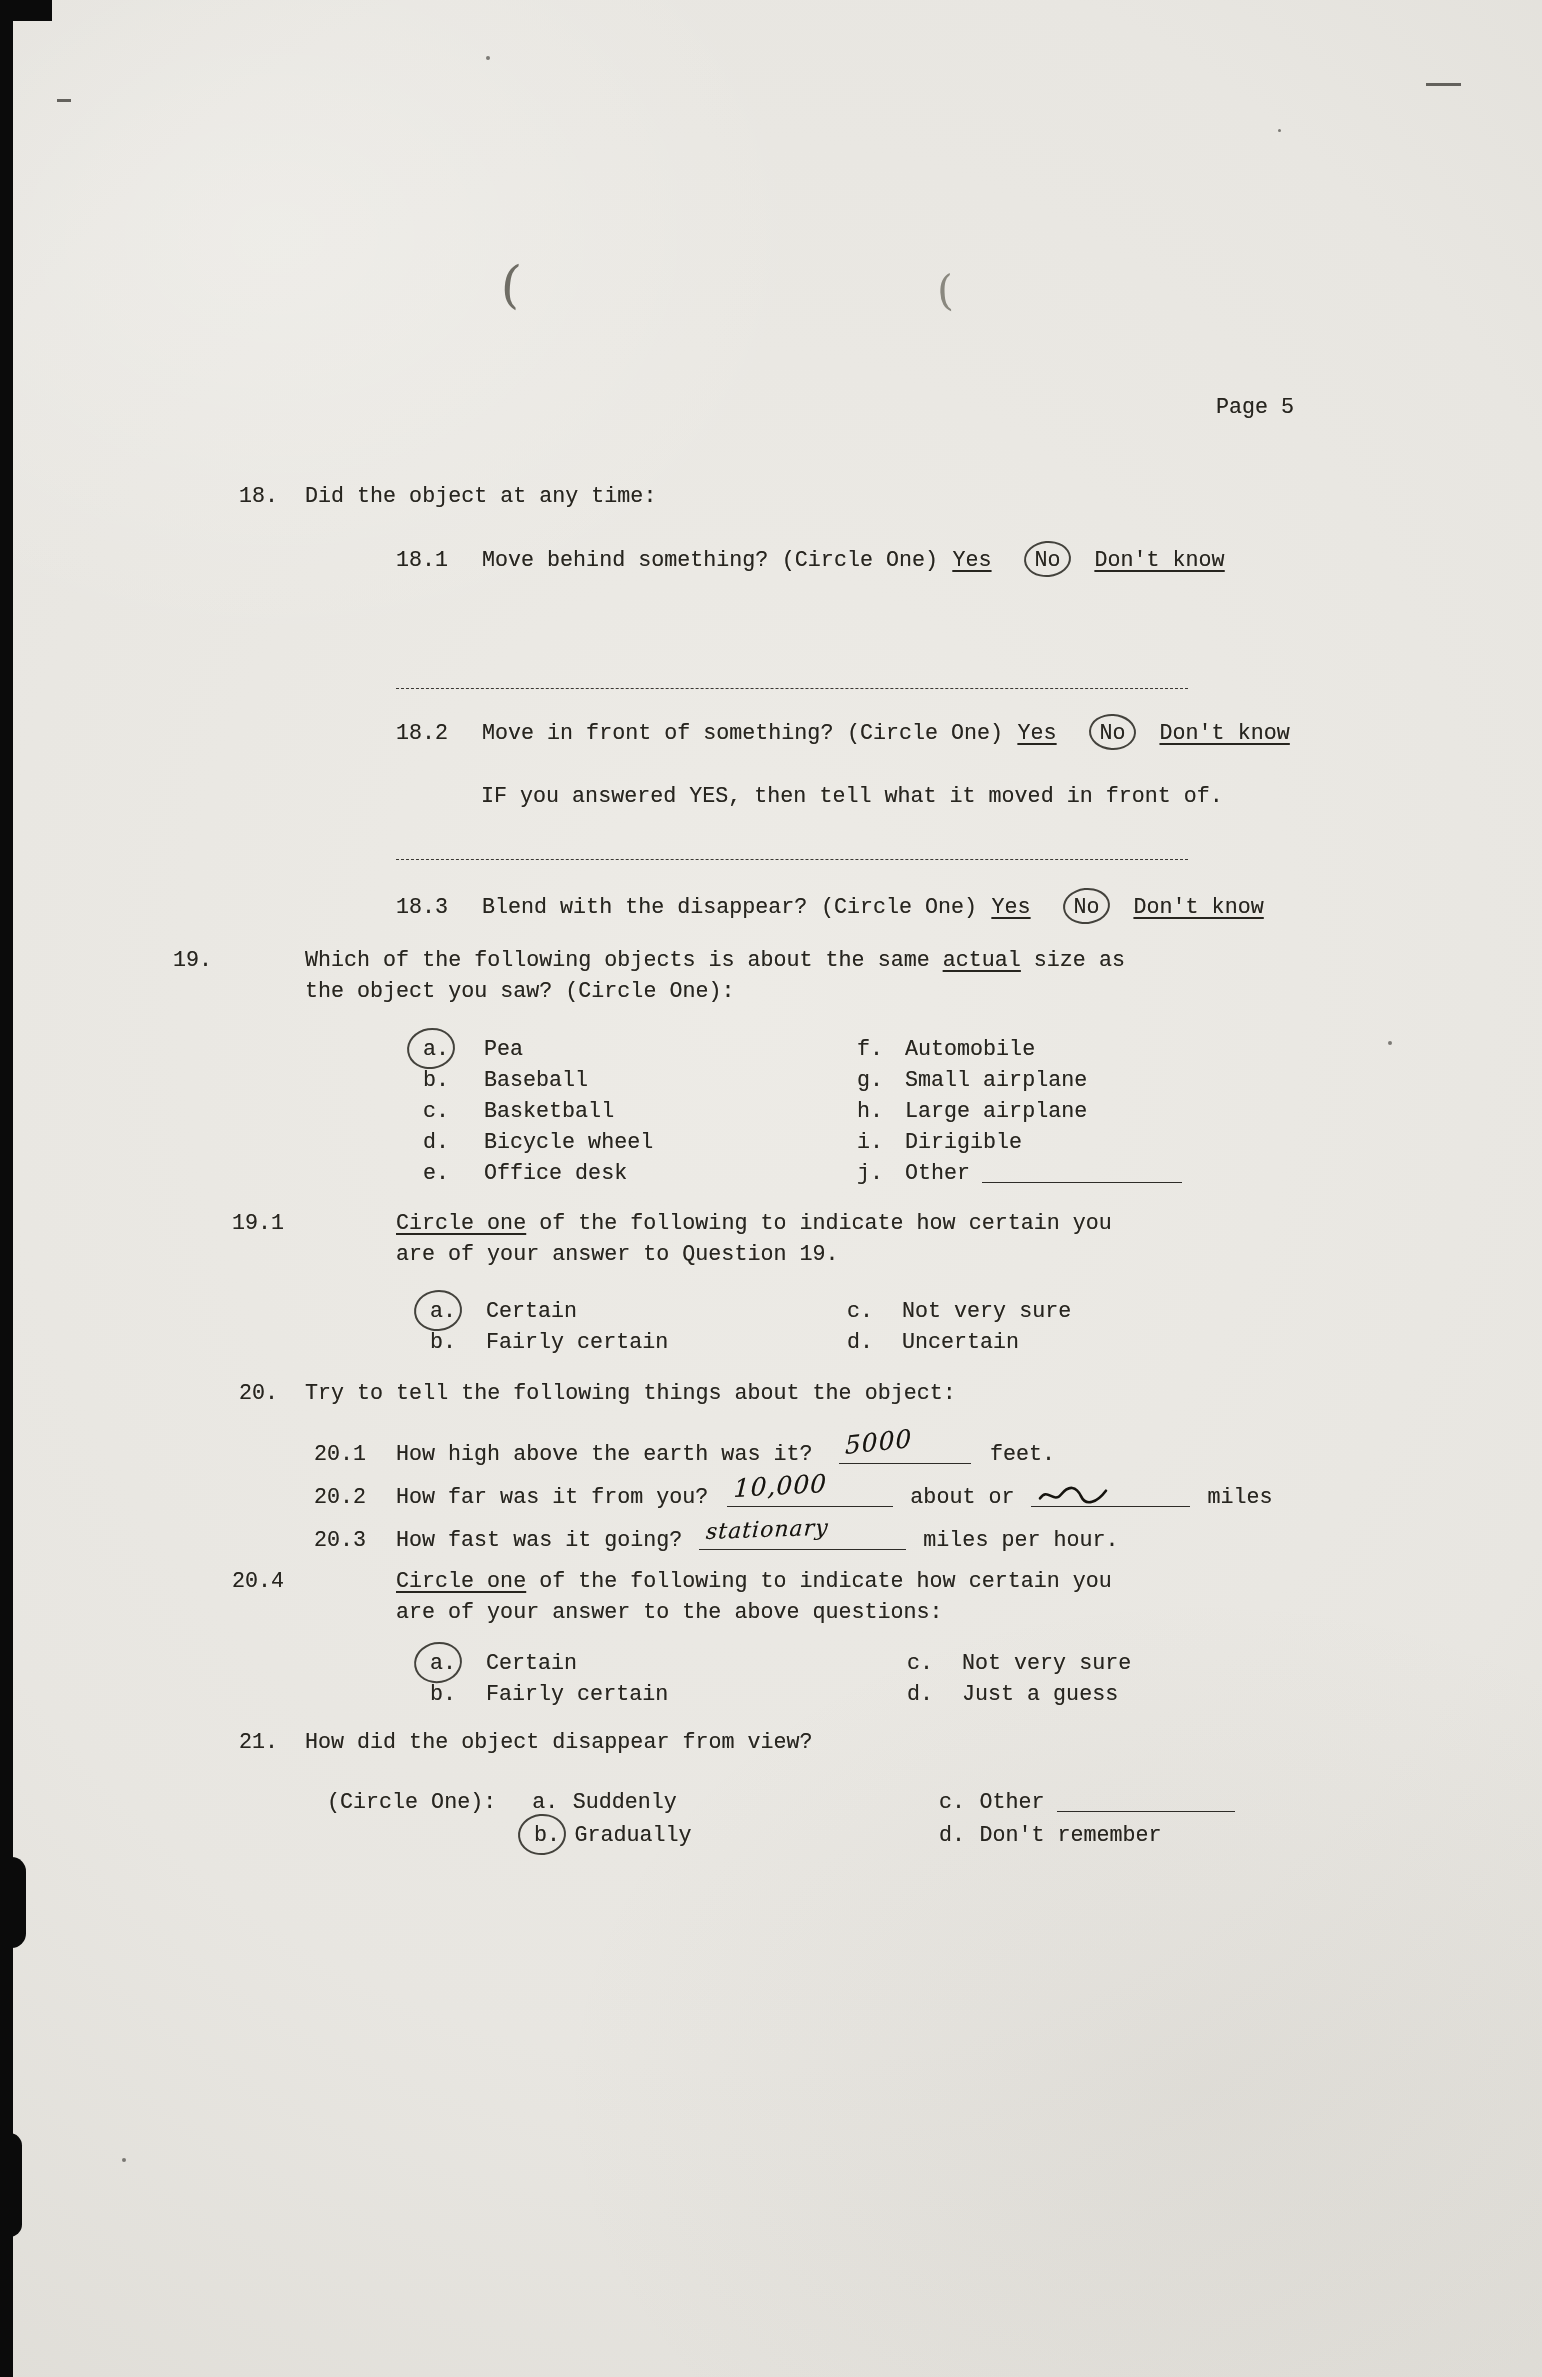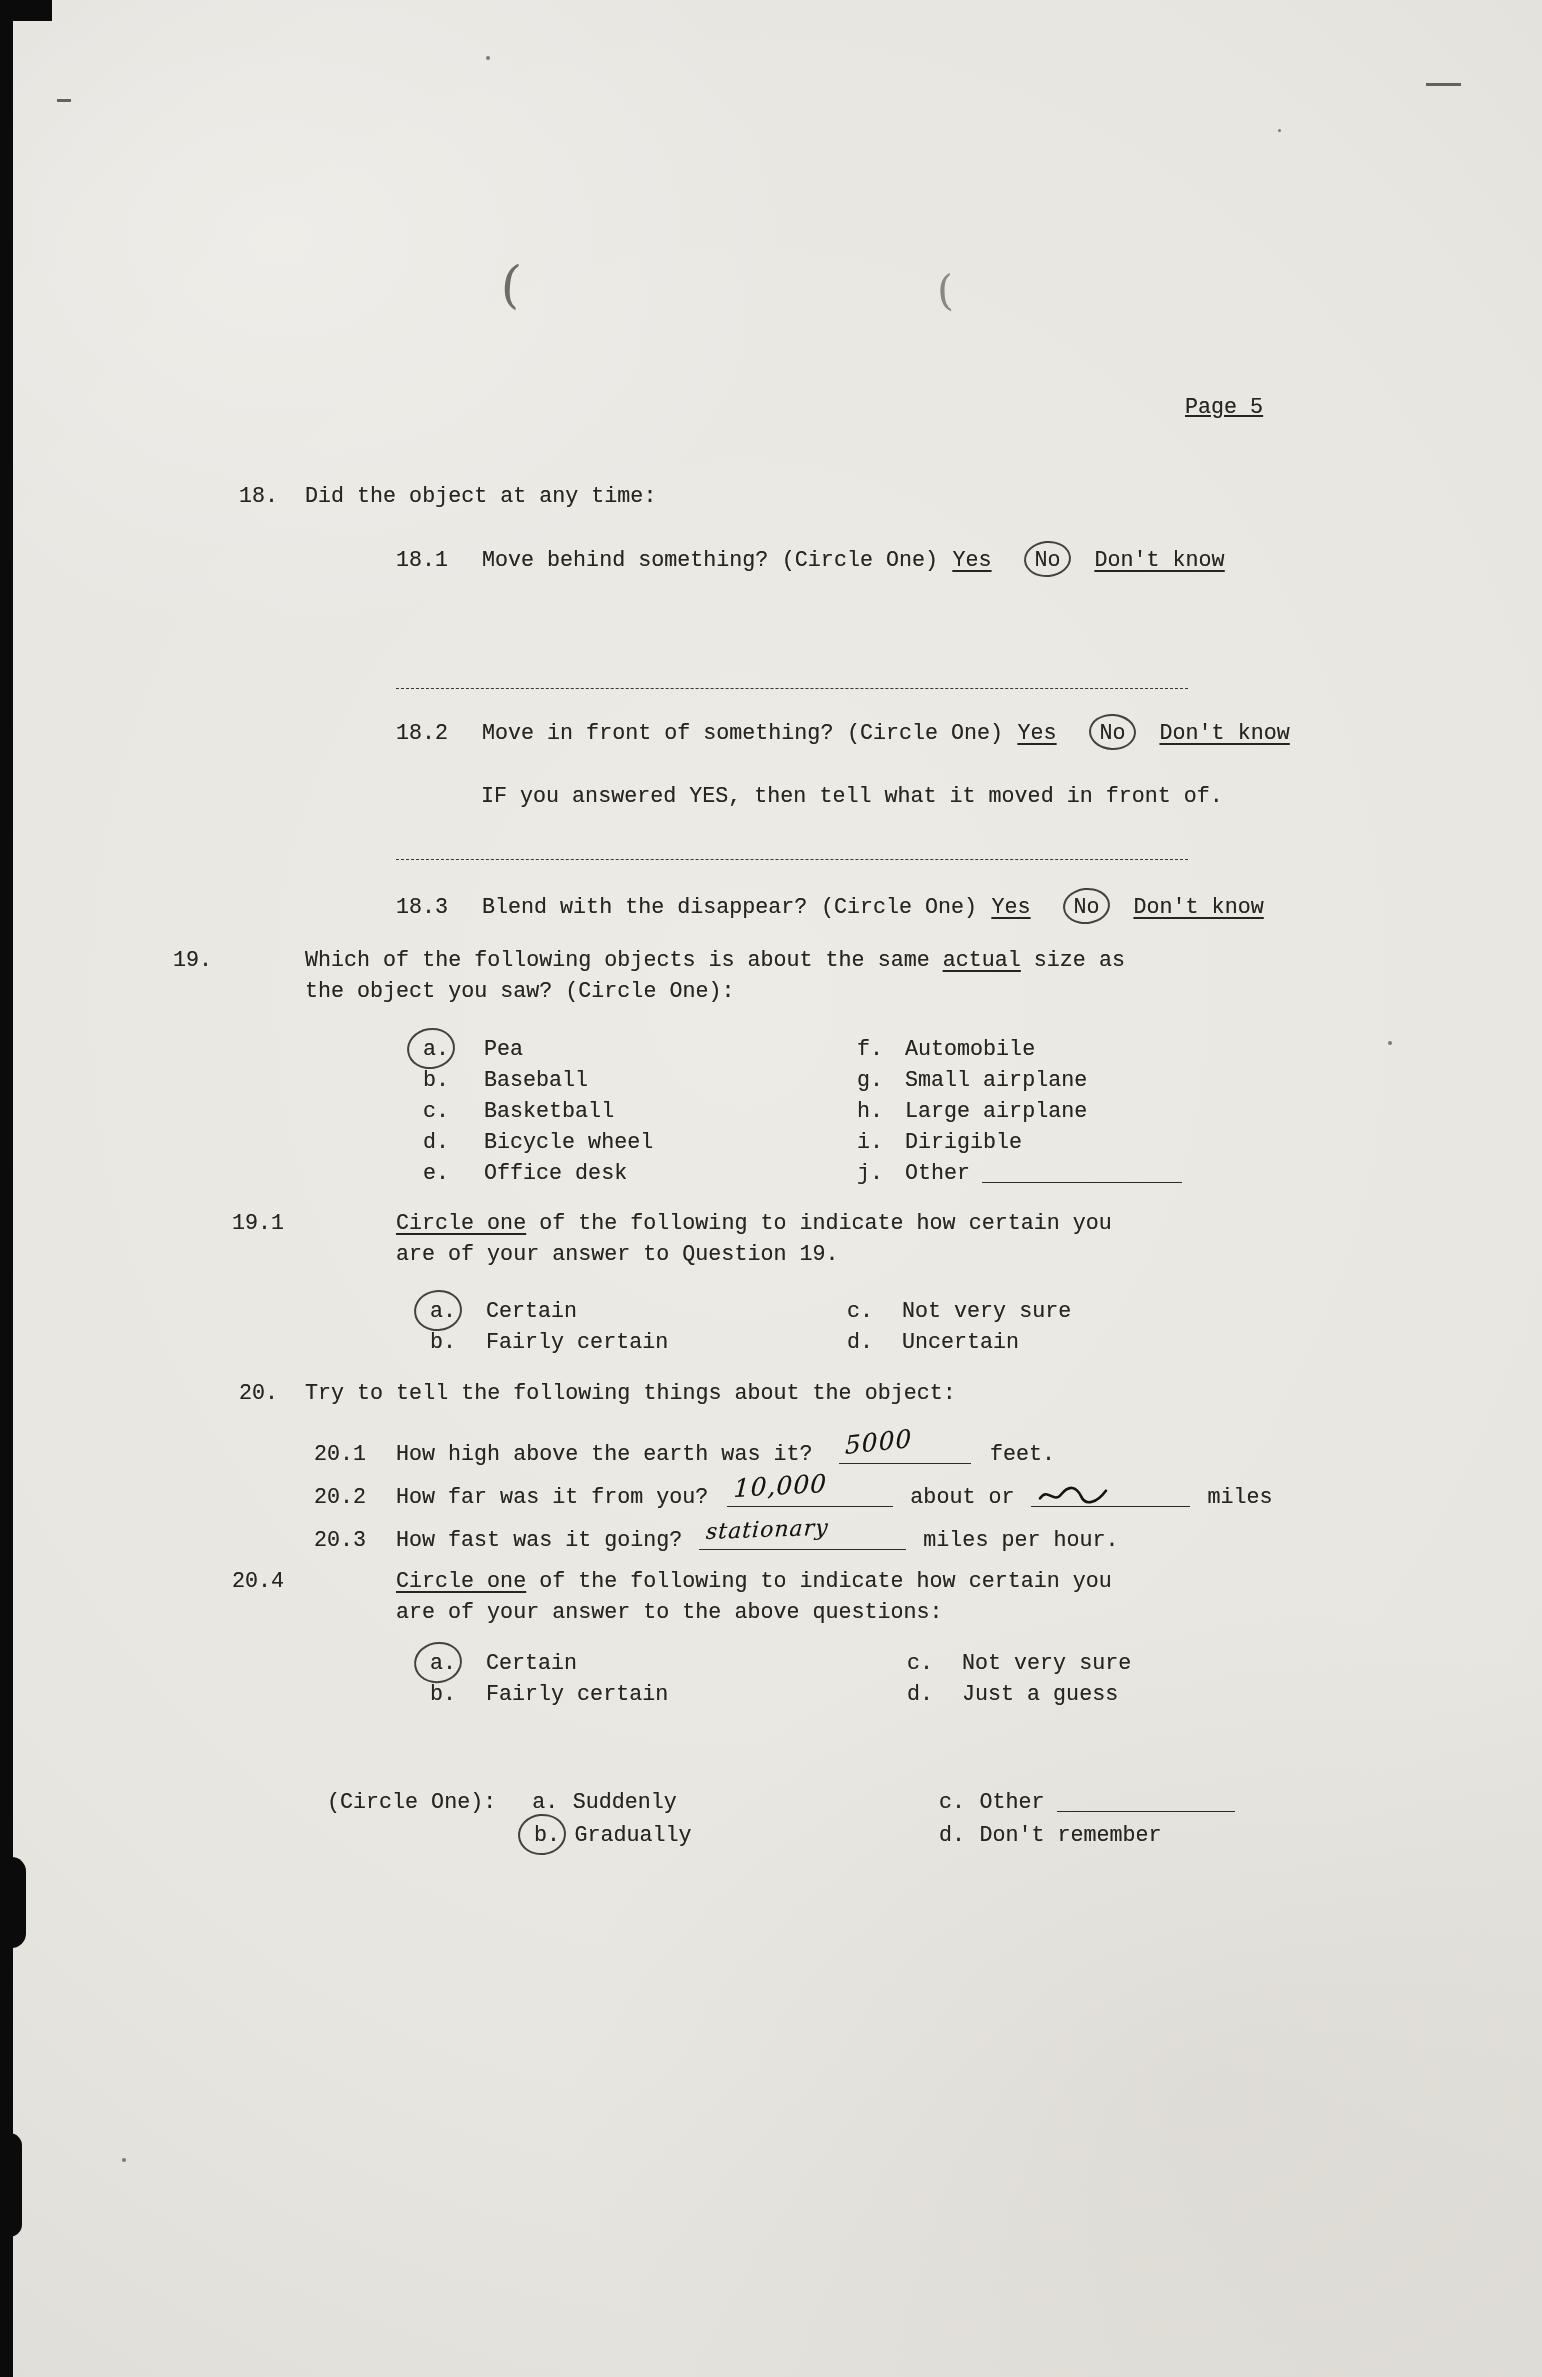--- a/index.html
+++ b/index.html
@@ -77,21 +77,21 @@
   <div class="bar" style="left:1426px;top:83px;width:35px;height:3.4px;"></div>
   <div class="bar" style="left:57px;top:99px;width:13.5px;height:2.9px;"></div>
   <div class="speck" style="left:486px;top:56px;width:3.9px;height:3.9px;"></div>
   <div class="speck" style="left:1278px;top:129px;width:3.4px;height:3.4px;"></div>
   <div class="speck" style="left:1388px;top:1041px;width:4.3px;height:4.3px;"></div>
   <div class="speck" style="left:122px;top:2158px;width:4.3px;height:4.3px;"></div>
 
   <div class="paren" style="left:501px;top:255px;font-size:51px;transform:rotate(4deg);">(</div>
   <div class="paren" style="left:937px;top:266px;font-size:42px;transform:rotate(-2deg);color:#8a887f;">(</div>
 
-  <div class="row" style="top:392px;left:1185px;text-decoration:underline;"><span>Page 5</span></div>
+  <div class="row" style="top:392px;left:1216px;"><span>Page 5</span></div>
 
   <div class="row" style="top:481px;left:239px;">
     <span class="qnum" style="width:66px;">18.</span><span>Did the object at any time:</span>
   </div>
 
   <div class="row" style="top:545px;left:396px;">
     <span class="qnum" style="width:86px;">18.1</span><span>Move behind something?</span><span class="g28">(Circle One)</span><span class="ul g30">Yes</span><span class="circled g90" style="--rot:-5deg;">No</span><span class="ul g95">Don't know</span>
   </div>
   <div class="dashline" style="top:688px;left:396px;width:792px;"></div>
 
@@ -181,20 +181,23 @@
     <span>Certain</span>
     <span>c.</span>
     <span>Not very sure</span>
 
     <span>b.</span>
     <span>Fairly certain</span>
     <span>d.</span>
     <span>Just a guess</span>
   </div>
 
+  <div class="row" style="top:1727px;left:239px;">
+    <span class="qnum" style="width:66px;">21.</span><span>How did the object disappear from view?</span>
+  </div>
 
   <div class="row" style="top:1787px;left:327px;">
     <span>(Circle One):</span><span class="g75">a.</span><span class="g30">Suddenly</span>
     <span class="absr" style="left:612px;"><span>c.</span><span class="g30">Other</span><span class="blankline" style="width:178px;"></span></span>
   </div>
 
   <div class="row" style="top:1820px;left:534px;">
     <span class="circled letter" style="--rot:-6deg;">b.</span><span class="g30">Gradually</span>
     <span class="absr" style="left:405px;"><span>d.</span><span class="g30">Don't remember</span></span>
   </div>

